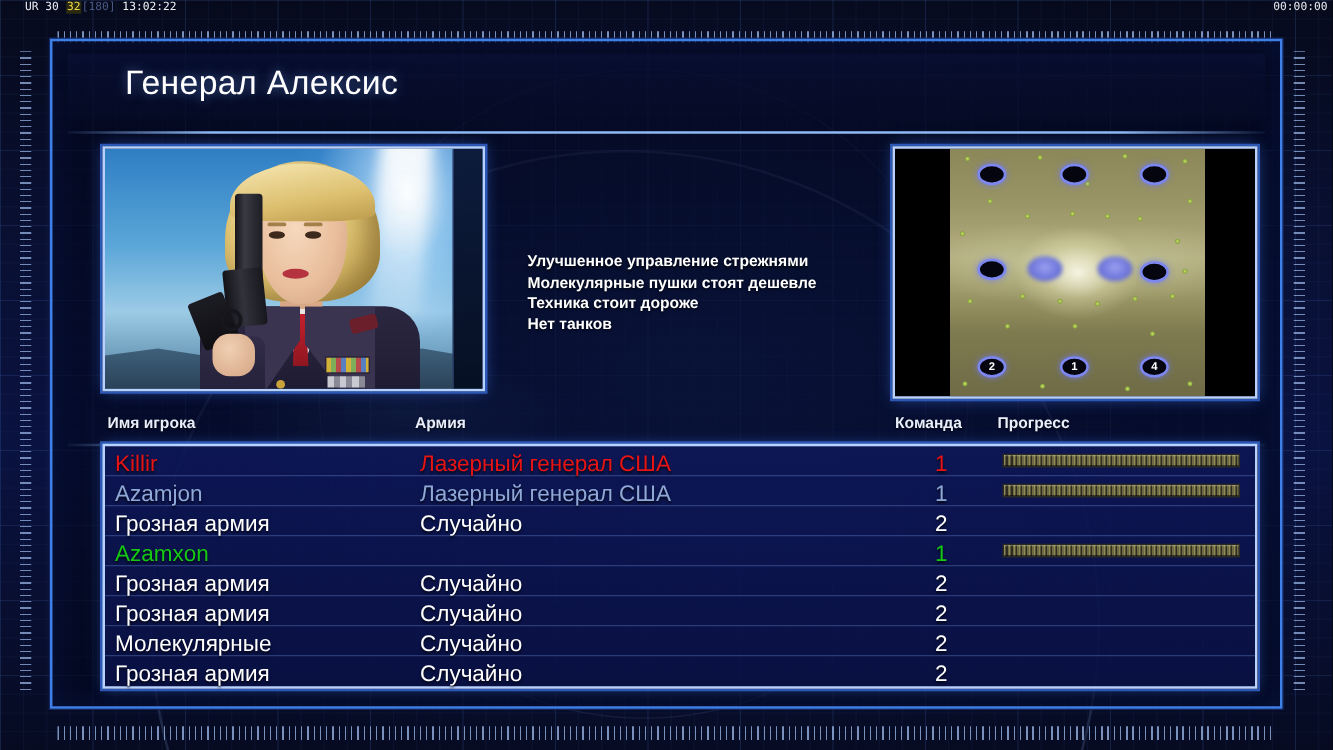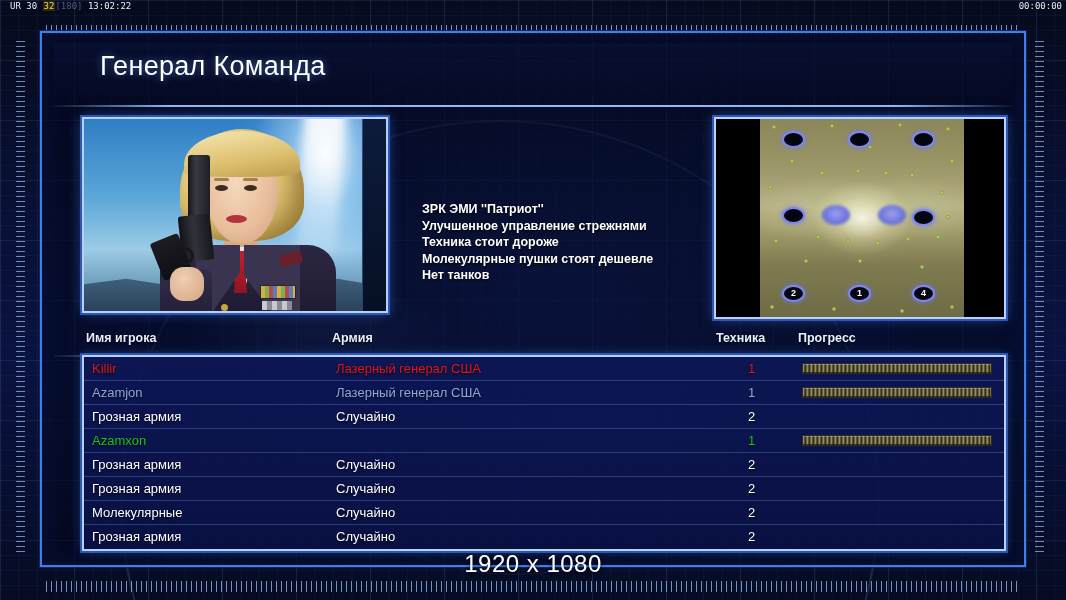--- a/index.html
+++ b/index.html
@@ -59,21 +59,21 @@
   }
 
   
   #topbar {
     position: absolute; left: 0; top: 0; width: 1066px; height: 13px;
     font-size: 9px; line-height: 13px;
     font-family: "DejaVu Sans Mono", monospace;
     letter-spacing: 0px;
     z-index: 40;
   }
-  #topbar .tl { position: absolute; left: 10px; top: 0; white-space: nowrap; }
+  #topbar .tl { position: absolute; left: 20px; top: 0; white-space: nowrap; }
   #topbar .tr { position: absolute; right: 4px; top: 0; color: #e8eaf2; }
   .st-ur   { color: #e9ecf4; }
   .st-n1   { color: #e9ecf4; }
   .st-n2   { color: #f2d94a; background: #2a2a10; padding: 0 1px; }
   .st-br   { color: #4a5a86; }
   .st-time { color: #f0f2f8; }
 
   
   #frame-outer {
     position: absolute;
@@ -388,21 +388,21 @@
   }
   .prow {
     position: relative;
     height: 24px;
     border-bottom: 1px solid rgba(120,160,235,0.30);
   }
   .prow:last-child { border-bottom: none; }
   .cell {
     position: absolute;
     top: 4px;
-    font-size: 13px;
+    font-size: 18px;
     white-space: nowrap;
     text-shadow: 0 1px 2px rgba(0,0,0,0.75);
   }
   .c-name { left: 8px; }
   .c-army { left: 252px; }
   .c-team { left: 664px; }
   .c-prog {
     position: absolute;
     left: 718px; top: 6px;
     width: 190px; height: 11px;
@@ -445,21 +445,21 @@
 
   <div id="frame-outer">
     <div class="ruler ruler-h top"></div>
     <div class="ruler ruler-h bot"></div>
     <div class="ruler ruler-v left"></div>
     <div class="ruler ruler-v right"></div>
 
     <div id="frame-inner">
 
       <div id="header-band">
-        <div id="page-title">Генерал Команда</div>
+        <div id="page-title">Генерал Алексис</div>
       </div>
       <div class="hdr-rule" id="hdr-rule-top"></div>
 
       <div id="media-row">
 
         <div id="portrait-frame">
           <div id="portrait-sky"></div>
           <div id="portrait-beam"></div>
           <div id="portrait-hills"></div>
           <div id="portrait-right-panel"></div>
@@ -484,24 +484,23 @@
           <div id="portrait-hair-front"></div>
           <div id="portrait-arm"></div>
           <div id="gun-barrel"></div>
           <div id="gun-slide"></div>
           <div id="gun-grip"></div>
           <div id="gun-trigger"></div>
           <div id="portrait-hand"></div>
         </div>
 
         <div id="desc-block">
-          <div class="desc-line">ЗРК ЭМИ ''Патриот''</div>
           <div class="desc-line">Улучшенное управление стрежнями</div>
+          <div class="desc-line">Молекулярные пушки стоят дешевле</div>
           <div class="desc-line">Техника стоит дороже</div>
-          <div class="desc-line">Молекулярные пушки стоят дешевле</div>
           <div class="desc-line">Нет танков</div>
         </div>
 
         <div id="minimap-frame">
           <div id="minimap-canvas">
             <div class="mm-blue" id="mm-blue-l"></div>
             <div class="mm-blue" id="mm-blue-r"></div>
             <div id="mm-trees">
                 <div class="mm-tree" style="left: 12px; top: 6px;"></div>
                 <div class="mm-tree" style="left: 70px; top: 5px;"></div>
@@ -545,21 +544,21 @@
         </div>
 
       </div>
 
       <div class="hdr-rule" id="hdr-rule-mid"></div>
 
       <div id="table-wrap">
         <div class="th-row">
           <div class="th" id="col-head-name">Имя игрока</div>
           <div class="th" id="col-head-army">Армия</div>
-          <div class="th" id="col-head-team">Техника</div>
+          <div class="th" id="col-head-team">Команда</div>
           <div class="th" id="col-head-progress">Прогресс</div>
         </div>
         <div id="table-body">
             <div class="prow">
               <span class="cell c-name" style="color: rgb(232, 20, 20);">Killir</span>
               <span class="cell c-army" style="color: rgb(232, 20, 20);">Лазерный генерал США</span>
               <span class="cell c-team" style="color: rgb(232, 20, 20);">1</span>
               <span class="c-prog"></span>
             </div>
             <div class="prow">
@@ -597,15 +596,14 @@
               <span class="cell c-name" style="color: rgb(255, 255, 255);">Грозная армия</span>
               <span class="cell c-army" style="color: rgb(255, 255, 255);">Случайно</span>
               <span class="cell c-team" style="color: rgb(255, 255, 255);">2</span>
             </div>
           </div>
       </div>
 
     </div>
   </div>
 
-  <div id="res-overlay">1920 x 1080</div>
 
 </div>
 
 </body></html>

